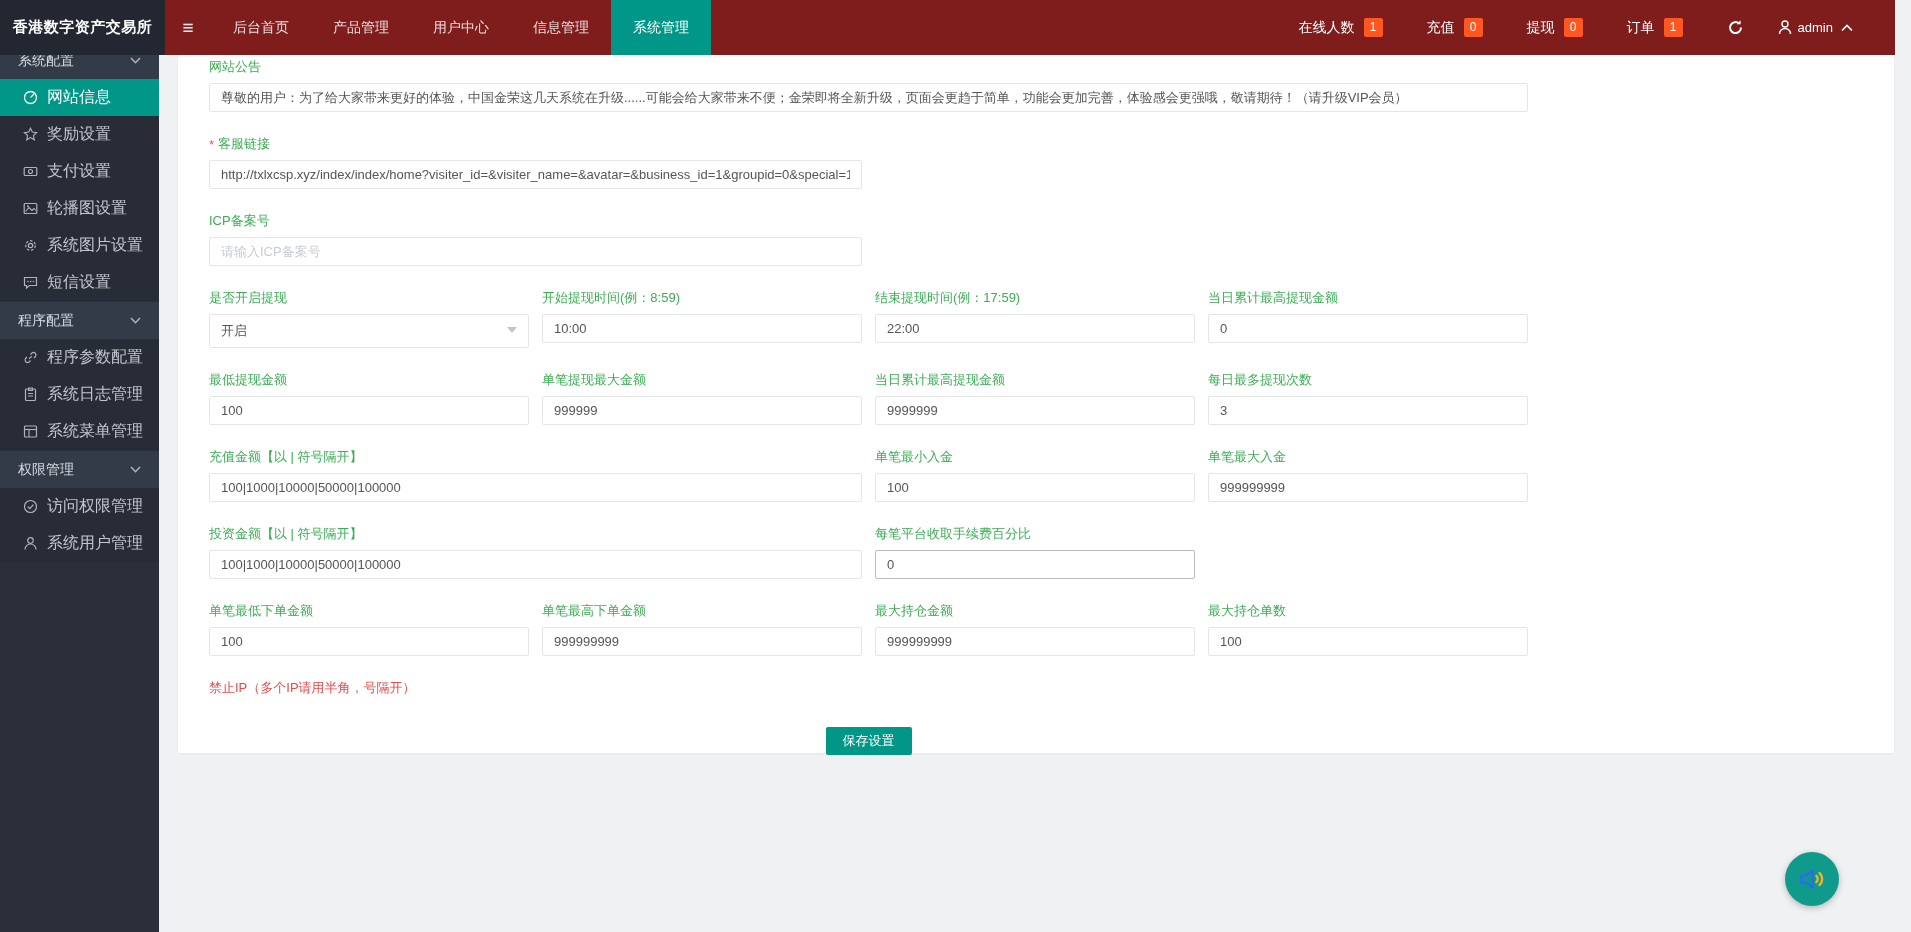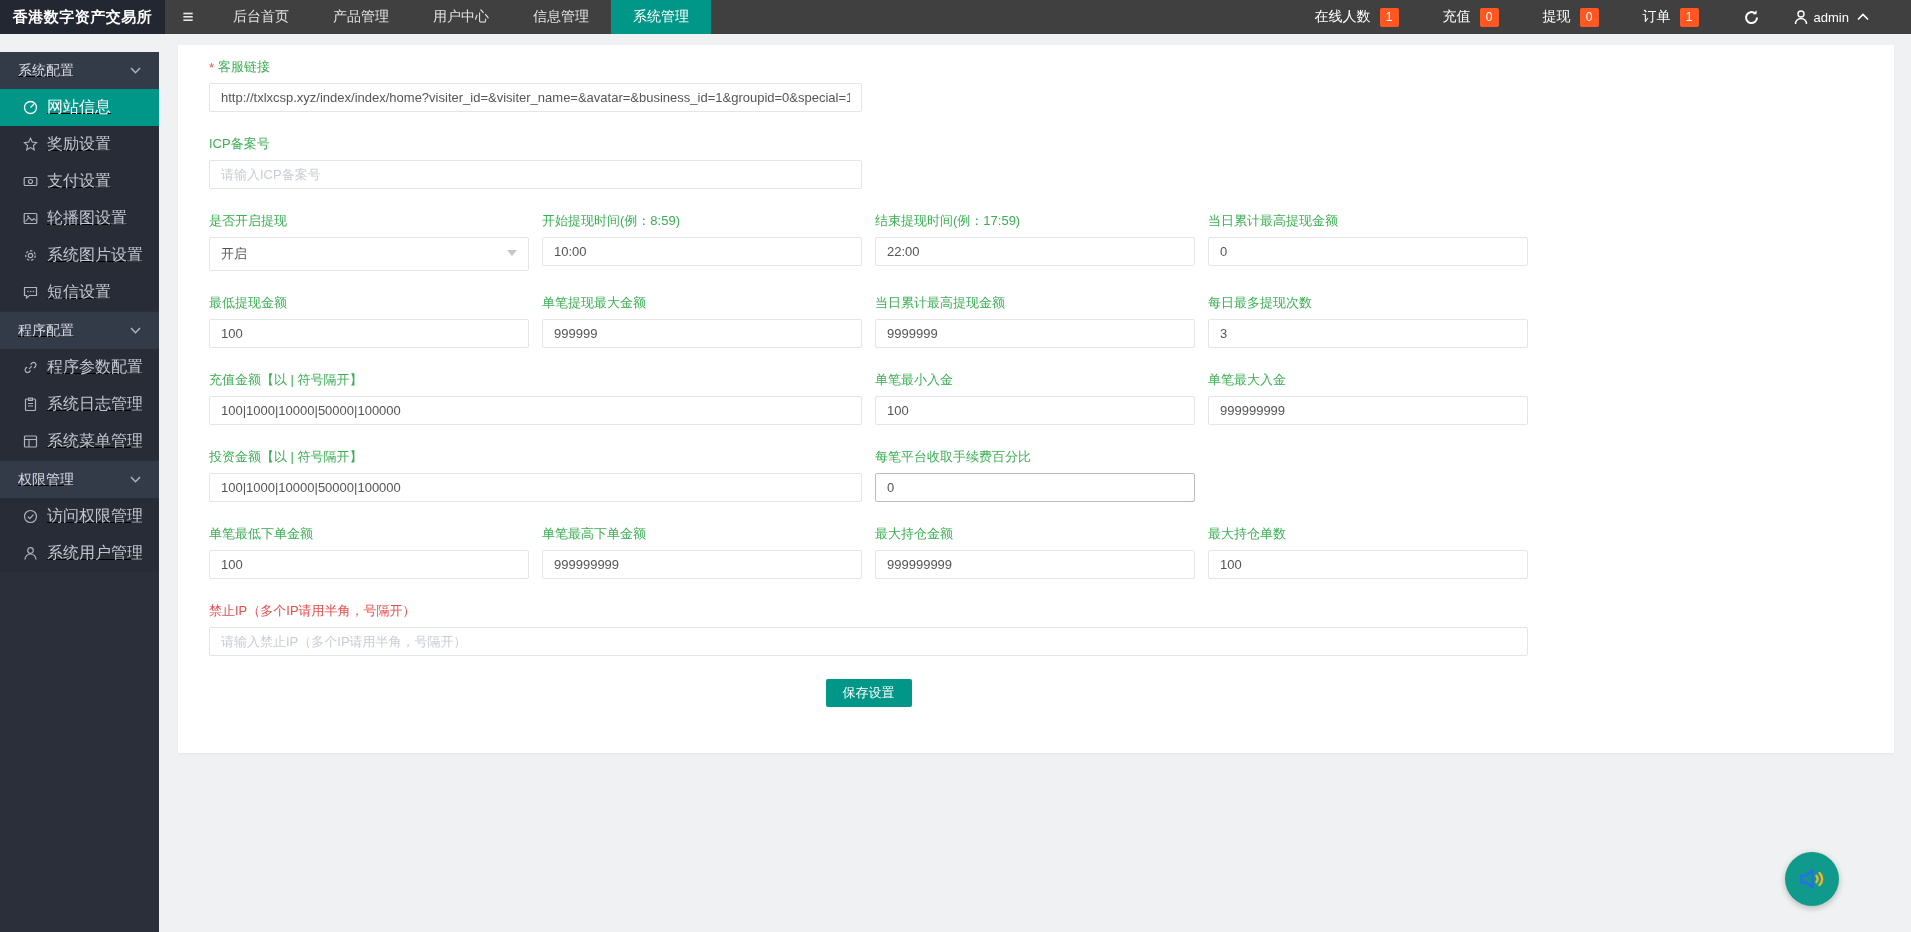--- a/index.html
+++ b/index.html
@@ -1,35 +1,35 @@
 <!DOCTYPE html>
 <html><head>
 <meta charset="utf-8">
 <style>
   * { margin:0; padding:0; box-sizing:border-box; }
   html,body { background:#e8e8e8; font-family:"Liberation Sans","DejaVu Sans",sans-serif; }
   .screen { position:relative; width:1911px; height:932px; overflow:hidden; background:#f0f1f2; }
 
   
-  .topbar { position:absolute; top:0; left:0; right:0; height:34px; background:#404040; display:flex; align-items:stretch; z-index:5; }
+  .topbar { position:absolute; top:0; left:0; right:16px; height:55px; background:#7f1d1d; display:flex; align-items:stretch; z-index:5; }
   .logo { width:165px; background:#232731; color:#fff; font-size:15px; font-weight:bold; display:flex; align-items:center; justify-content:center; letter-spacing:.5px; }
   .hamburger { width:46px; color:#eaeaea; font-size:19px; display:flex; align-items:center; justify-content:center; cursor:pointer; }
   .topnav { display:flex; align-items:stretch; }
   .topnav .nav-item { padding:0 22px; display:flex; align-items:center; color:rgba(255,255,255,.85); font-size:14px; cursor:pointer; }
   .topnav .nav-item.active { background:#009688; color:#fff; }
   .topbar-right { margin-left:auto; display:flex; align-items:center; padding-right:36px; }
   .stat { display:flex; align-items:center; color:#fff; font-size:14px; margin-right:44px; cursor:pointer; }
   .badge { margin-left:9px; min-width:19px; height:19px; line-height:19px; text-align:center; padding:0 5px; background:#ff5722; color:#fff; font-size:12px; border-radius:2px; }
   .refresh-btn { color:#fff; margin-right:34px; cursor:pointer; display:flex; align-items:center; }
   .userbox { display:flex; align-items:center; color:#fff; font-size:13px; cursor:pointer; }
   .userbox svg { margin-right:6px; }
   .chev-up { margin-left:8px; display:inline-block; }
 
   
-  .sidebar { position:absolute; top:52px; left:0; bottom:0; width:159px; background:#2a2f3a; overflow:hidden;text-decoration:underline; }
+  .sidebar { position:absolute; top:42px; left:0; bottom:0; width:159px; background:#2a2f3a; overflow:hidden; }
   .side-section-header { height:37px; background:#333a48; color:#d8dbe2; font-size:14px; display:flex; align-items:center; padding:0 18px; cursor:pointer; margin-top:1px; }
   .side-section-header:first-child { margin-top:0; }
   .side-section-header .hdr-label { flex:1; }
   .side-items { background:#272c36; }
   .side-item { height:37px; display:flex; align-items:center; padding:0 14px 0 22px; color:#c2c6cf; font-size:16px; cursor:pointer; }
   .side-item .icn { width:16px; height:16px; margin-right:9px; display:flex; align-items:center; justify-content:center; color:#aeb3bd; }
   .side-item.active { background:#009688; color:#fff; }
   .side-item.active .icn { color:#fff; }
 
   
@@ -247,20 +247,26 @@
           </span>
         <span>系统用户管理</span>
       </div>
     </div>
   </aside>
 
   <main class="main">
     <div class="card">
       <div class="form">
 
+        <div class="form-row">
+          <div class="field w4">
+            <div class="f-label">网站公告</div>
+            <input class="f-input" type="text" value="尊敬的用户：为了给大家带来更好的体验，中国金荣这几天系统在升级......可能会给大家带来不便；金荣即将全新升级，页面会更趋于简单，功能会更加完善，体验感会更强哦，敬请期待！（请升级VIP会员）" style="">
+          </div>
+        </div>
 
         <div class="form-row">
           <div class="field w2">
             <div class="f-label">
                 <span class="req">*</span>
                 <span>客服链接</span>
               </div>
             <input class="f-input" type="text" value="http://txlxcsp.xyz/index/index/home?visiter_id=&amp;visiter_name=&amp;avatar=&amp;business_id=1&amp;groupid=0&amp;special=1&amp;theme=7571f9" style="">
           </div>
         </div>
@@ -354,21 +360,20 @@
           </div>
           <div class="field">
             <div class="f-label">最大持仓单数</div>
             <input class="f-input" type="text" value="100" style="">
           </div>
         </div>
 
         <div class="form-row">
           <div class="field w4">
             <div class="f-label danger">禁止IP（多个IP请用半角，号隔开）</div>
-            <input class="f-input" type="text" placeholder="请输入禁止IP（多个IP请用半角，号隔开）" style="">
           </div>
         </div>
 
         <div class="btn-row">
           <button class="save-btn">保存设置</button>
         </div>
 
       </div>
     </div>
   </main>

